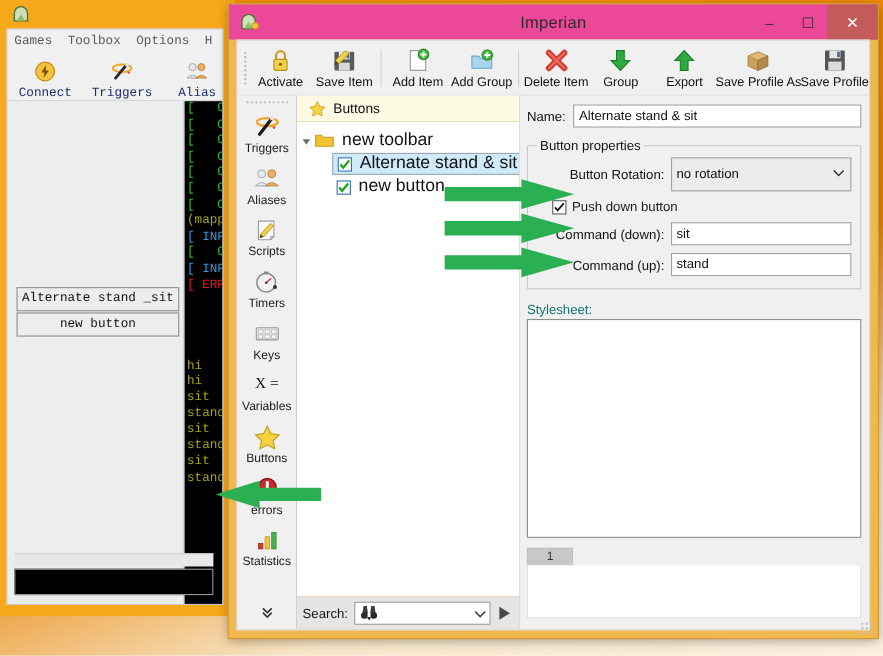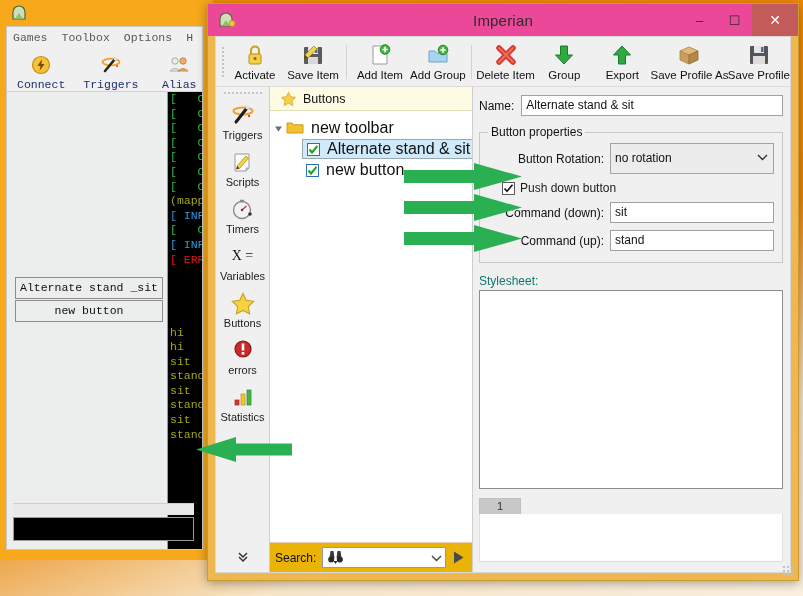--- a/index.html
+++ b/index.html
@@ -36,21 +36,21 @@
   .bgtb-item { width:56px; text-align:center; }
   .bgtb-item .ic { height:22px; display:flex; align-items:center; justify-content:center; }
   .bgtb-item .lb {
     font-family:"Liberation Mono", monospace; font-size:11.5px; color:#1d2f6f; padding-top:2px;
   }
   #bg-body { position:absolute; left:0; top:65px; right:0; bottom:0; display:flex; }
   #bg-left {
     width:161px; background:#eceded; border-right:1px solid #9a9a9a;
     position:relative;
   }
-  #bg-btnpanel { position:absolute; left:8px; top:185px; width:148px; }
+  #bg-btnpanel { position:absolute; left:8px; top:169px; width:148px; }
   .mud-button {
     border:1px solid #8d8d8d; background:#eceded; height:22px; line-height:20px;
     text-align:center; font-family:"Liberation Mono", monospace; font-size:11.5px;
     color:#101010; margin-bottom:1px;
   }
   #bg-term {
     flex:1; background:#000; font-family:"Liberation Mono", monospace;
     font-size:11.5px; line-height:14.6px; padding-left:2px; overflow:hidden;
     position:relative;
   }
@@ -154,21 +154,21 @@
     padding-left:4px; width:187px; height:20px;
   }
   .tnode.leaf2 { padding-left:36px; }
   .chk {
     width:13px; height:13px; border:1px solid #2f6fba; background:#fff;
     margin-right:7px; display:flex; align-items:center; justify-content:center;
     flex:0 0 13px;
   }
   .chk svg { display:block; }
   #search-bar {
-    height:30px; flex:0 0 30px; background:#eab308; border-top:1px solid #e8cdb4;
+    height:30px; flex:0 0 30px; background:#e5e5e5; border-top:1px solid #e8cdb4;
     display:flex; align-items:center; gap:6px; padding:0 5px;
   }
   #search-bar .lb { font-size:12px; color:#111; }
   #search-combo {
     flex:1; height:21px; background:#fff; border:1px solid #9a9a9a;
     display:flex; align-items:center; padding-left:4px; position:relative;
   }
   #search-combo .arrow {
     position:absolute; right:3px; top:0; height:19px; display:flex; align-items:center;
     font-size:9px; color:#444;
@@ -479,20 +479,31 @@
             <svg width="26" height="22" viewBox="0 0 26 22">
               <ellipse cx="13" cy="7" rx="9.5" ry="3.6" fill="none" stroke="#f0a32a" stroke-width="2"></ellipse>
               <path d="M6 18 L17 4" stroke="#1c1c1c" stroke-width="3" stroke-linecap="round"></path>
               <circle cx="17.4" cy="3.6" r="2" fill="#e2e2e2"></circle>
               <circle cx="19" cy="12" r="1.2" fill="#e8403a"></circle>
             </svg>
           </span>
           <div class="lb">Triggers</div>
         </div>
 
+        <div class="rail-item">
+          <span class="ic">
+            <svg width="26" height="22" viewBox="0 0 26 22">
+              <circle cx="8" cy="7" r="3.6" fill="#e8eaec" stroke="#9aa0a6" stroke-width=".8"></circle>
+              <path d="M2 18 q6-6 12 0 z" fill="#e8eaec" stroke="#9aa0a6" stroke-width=".8"></path>
+              <circle cx="17" cy="7" r="3.6" fill="#e8b06a" stroke="#b5803c" stroke-width=".8"></circle>
+              <path d="M11 18 q6-6 12 0 z" fill="#e8b06a" stroke="#b5803c" stroke-width=".8"></path>
+            </svg>
+          </span>
+          <div class="lb">Aliases</div>
+        </div>
 
         <div class="rail-item">
           <span class="ic">
             <svg width="26" height="22" viewBox="0 0 26 22">
               <path d="M5 3 h14 v14 l-3 3 H5 Z" fill="#fafafa" stroke="#9a9a9a" stroke-width="1"></path>
               <path d="M16 17 v3 l3-3 Z" fill="#d6d6d6" stroke="#9a9a9a" stroke-width=".8"></path>
               <path d="M7 15 L16 5 L18.5 7.5 L9.5 17.5 Z" fill="#f2d24a" stroke="#b09114" stroke-width=".8"></path>
               <path d="M7 15 L6 18.5 L9.5 17.5 Z" fill="#4a3c10"></path>
             </svg>
           </span>
@@ -505,20 +516,34 @@
               <circle cx="12" cy="12" r="8.5" fill="#f2f2f2" stroke="#8a8a8a" stroke-width="1.4"></circle>
               <path d="M10 2.5 h4 M12 2.5 v2" stroke="#8a8a8a" stroke-width="1.4"></path>
               <path d="M12 12 L16.5 8" stroke="#c23a2e" stroke-width="1.3"></path>
               <circle cx="12" cy="12" r="1.2" fill="#444"></circle>
               <circle cx="20" cy="16" r="1.8" fill="#333"></circle>
             </svg>
           </span>
           <div class="lb">Timers</div>
         </div>
 
+        <div class="rail-item">
+          <span class="ic">
+            <svg width="26" height="20" viewBox="0 0 26 20">
+              <rect x="3" y="5" width="20" height="11" rx="1" fill="#e2e2e2" stroke="#9a9a9a" stroke-width="1"></rect>
+              <rect x="5" y="7" width="4" height="3" fill="#fafafa" stroke="#b0b0b0" stroke-width=".6"></rect>
+              <rect x="11" y="7" width="4" height="3" fill="#fafafa" stroke="#b0b0b0" stroke-width=".6"></rect>
+              <rect x="17" y="7" width="4" height="3" fill="#fafafa" stroke="#b0b0b0" stroke-width=".6"></rect>
+              <rect x="5" y="11.5" width="4" height="3" fill="#fafafa" stroke="#b0b0b0" stroke-width=".6"></rect>
+              <rect x="11" y="11.5" width="4" height="3" fill="#fafafa" stroke="#b0b0b0" stroke-width=".6"></rect>
+              <rect x="17" y="11.5" width="4" height="3" fill="#fafafa" stroke="#b0b0b0" stroke-width=".6"></rect>
+            </svg>
+          </span>
+          <div class="lb">Keys</div>
+        </div>
 
         <div class="rail-item">
           <span class="ic">
             <span style="font-family:'Liberation Serif',serif;font-size:14px;color:#111;">X =</span>
           </span>
           <div class="lb">Variables</div>
         </div>
 
         <div class="rail-item">
           <span class="ic">

